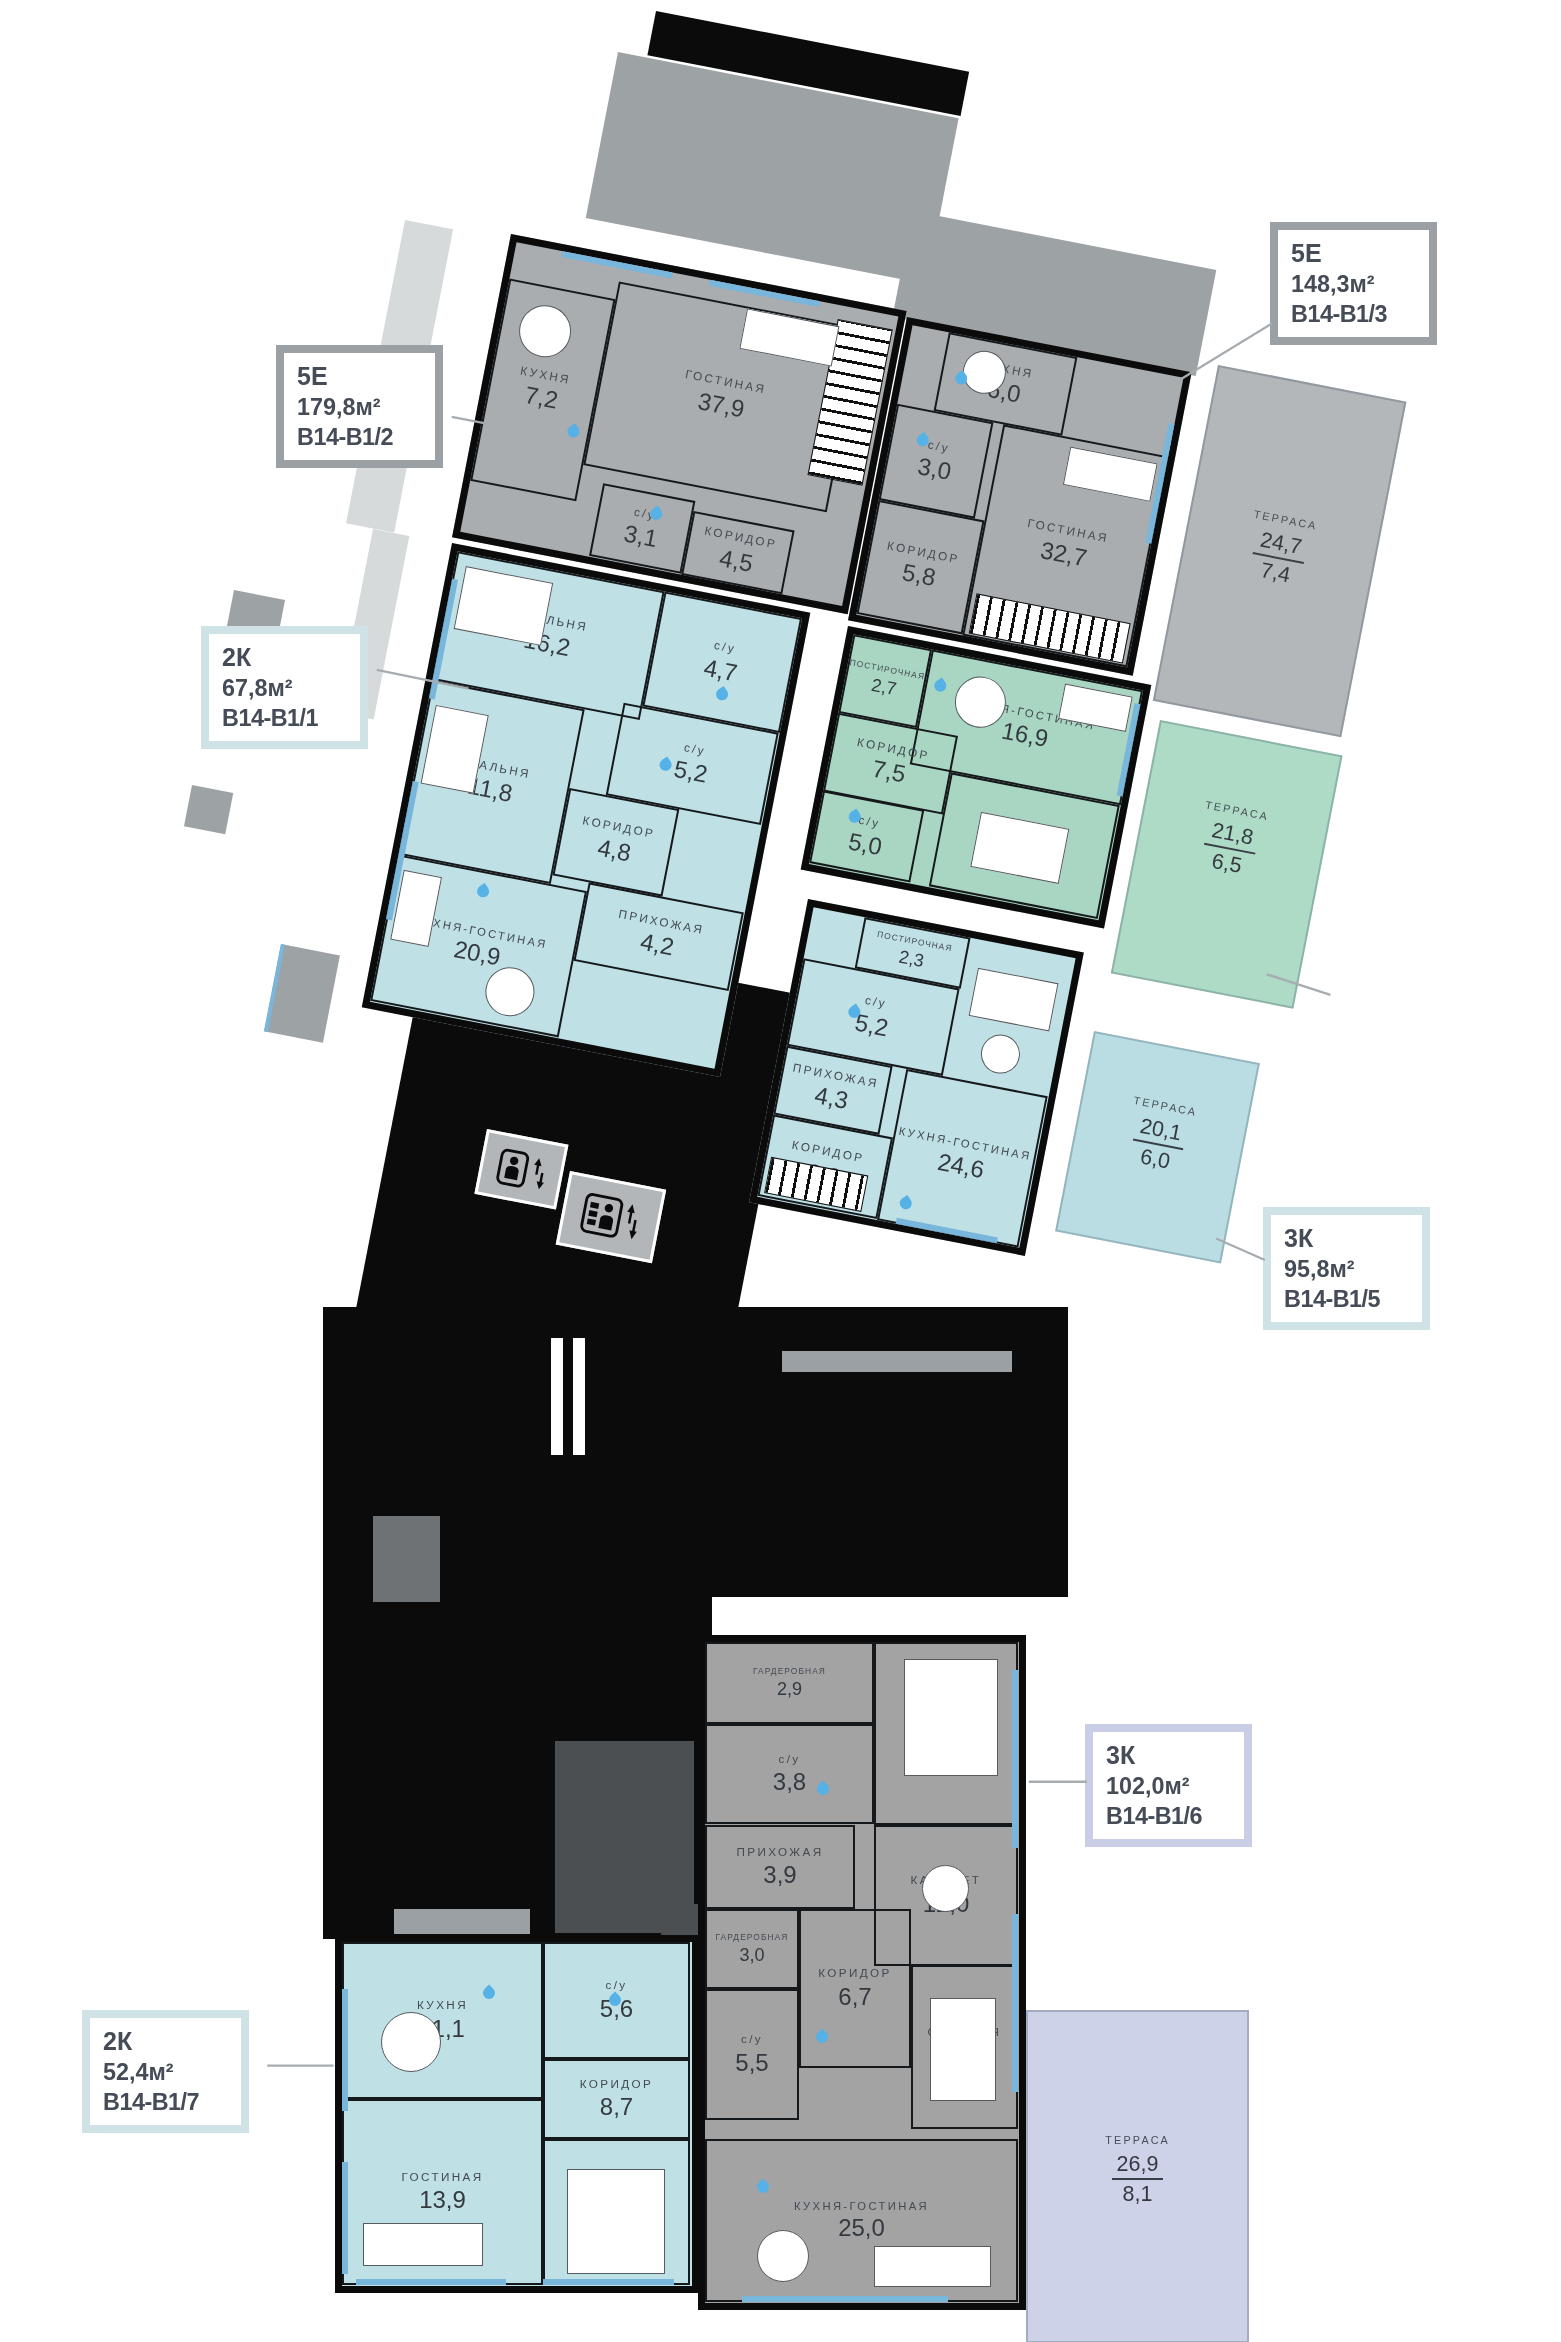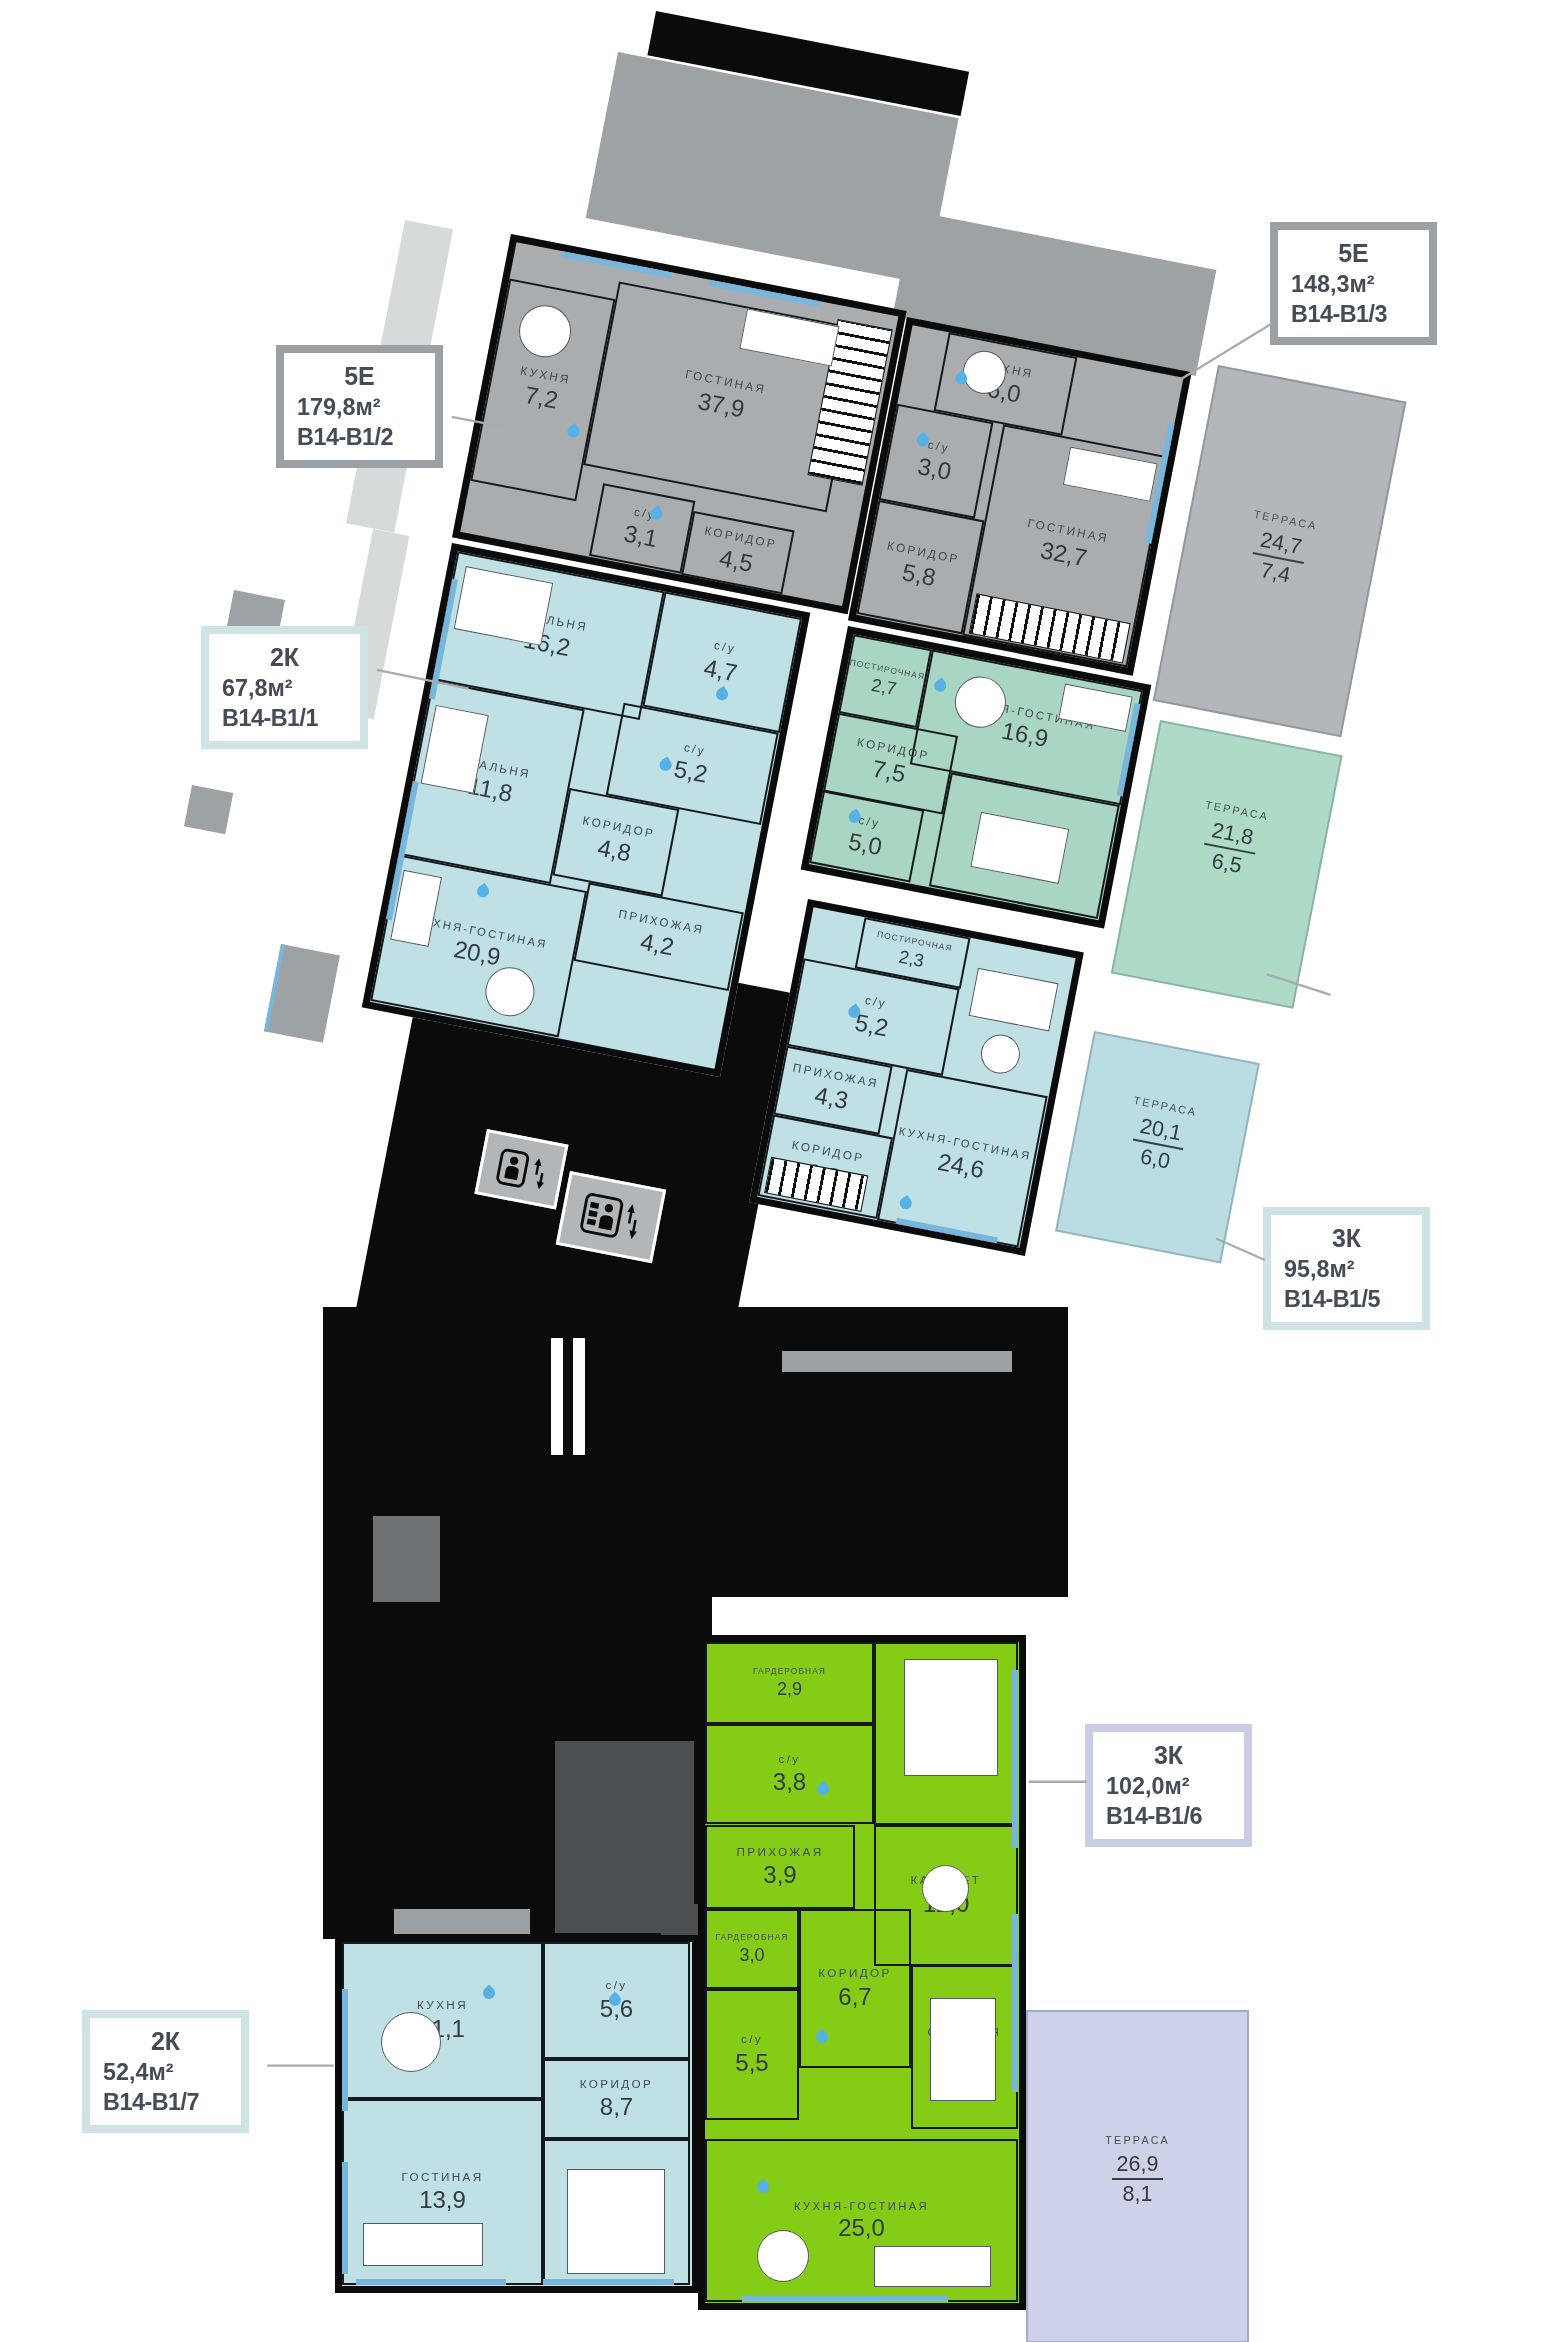--- a/index.html
+++ b/index.html
@@ -7,37 +7,37 @@
         font-family:"Liberation Sans",sans-serif;}
   .rot{transform:rotate(11deg);transform-origin:0 0;}
   .blk{position:absolute;background:#0b0b0b;}
   .roof{position:absolute;background:#9da2a5;}
   .rooflight{position:absolute;background:#d7dadb;}
   .graybit{position:absolute;background:#9da2a5;}
   .apt{position:absolute;box-sizing:border-box;border:7.5px solid #0b0b0b;}
   .apt-gray{background:#a9adb0;}
   .apt-blue{background:#bfe0e5;}
   .apt-green{background:#a9d6c3;}
-  .apt-purple{background:#84cc16;}
+  .apt-purple{background:#a3a3a3;}
   .room{position:absolute;box-sizing:border-box;border:2.3px solid #16191c;
         display:flex;flex-direction:column;align-items:center;justify-content:center;}
   .rname{font-size:11.7px;letter-spacing:2.4px;color:#434a51;text-align:center;line-height:1.25;}
   .rarea{font-size:24px;color:#33393f;margin-top:1.9px;}
   .room.small .rname{font-size:8.4px;letter-spacing:1.1px;}
   .room.small .rarea{font-size:18px;}
   .room.kl .rname{font-size:11.2px;}
   .terrace{position:absolute;box-sizing:border-box;border:2.8px solid rgba(40,60,80,.25);
            display:flex;flex-direction:column;align-items:center;}
   .tname{font-size:10.8px;letter-spacing:2.2px;color:#474e55;margin-top:0;}
   .fr{margin-top:5.6px;text-align:center;color:#33393f;font-size:21.5px;}
   .fr .t{display:block;padding:0 4.7px 1.9px 4.7px;border-bottom:2.3px solid #3a4047;}
   .fr .b{display:block;padding-top:1.9px;}
   .callout{position:absolute;box-sizing:border-box;background:#fff;border:8.4px solid #9ba0a5;
            padding:9.4px 13px;min-width:167px;color:#454c57;}
-  .ct{font-size:25px;font-weight:700;text-align:center;}
+  .ct{font-size:25px;font-weight:700;}
   .ca{font-size:23.4px;font-weight:700;margin-top:2.8px;}
   .cc{font-size:23.4px;font-weight:700;margin-top:2.8px;letter-spacing:-0.5px;white-space:nowrap;}
   .stairs{position:absolute;background:repeating-linear-gradient(90deg,#101010 0 2.8px,#ffffff 2.8px 13px);
           border:1.9px solid #101010;box-sizing:border-box;}
   .stairs.vert{background:repeating-linear-gradient(0deg,#101010 0 2.8px,#ffffff 2.8px 13px);}
   .drop{position:absolute;width:12px;height:12px;background:#55b1e6;
         border-radius:0 50% 50% 50%;transform:rotate(45deg);}
   .win{position:absolute;background:#79b6db;}
   .furn{position:absolute;background:#fff;border:1.9px solid #565b60;box-sizing:border-box;}
   .furn.round{border-radius:50%;}

